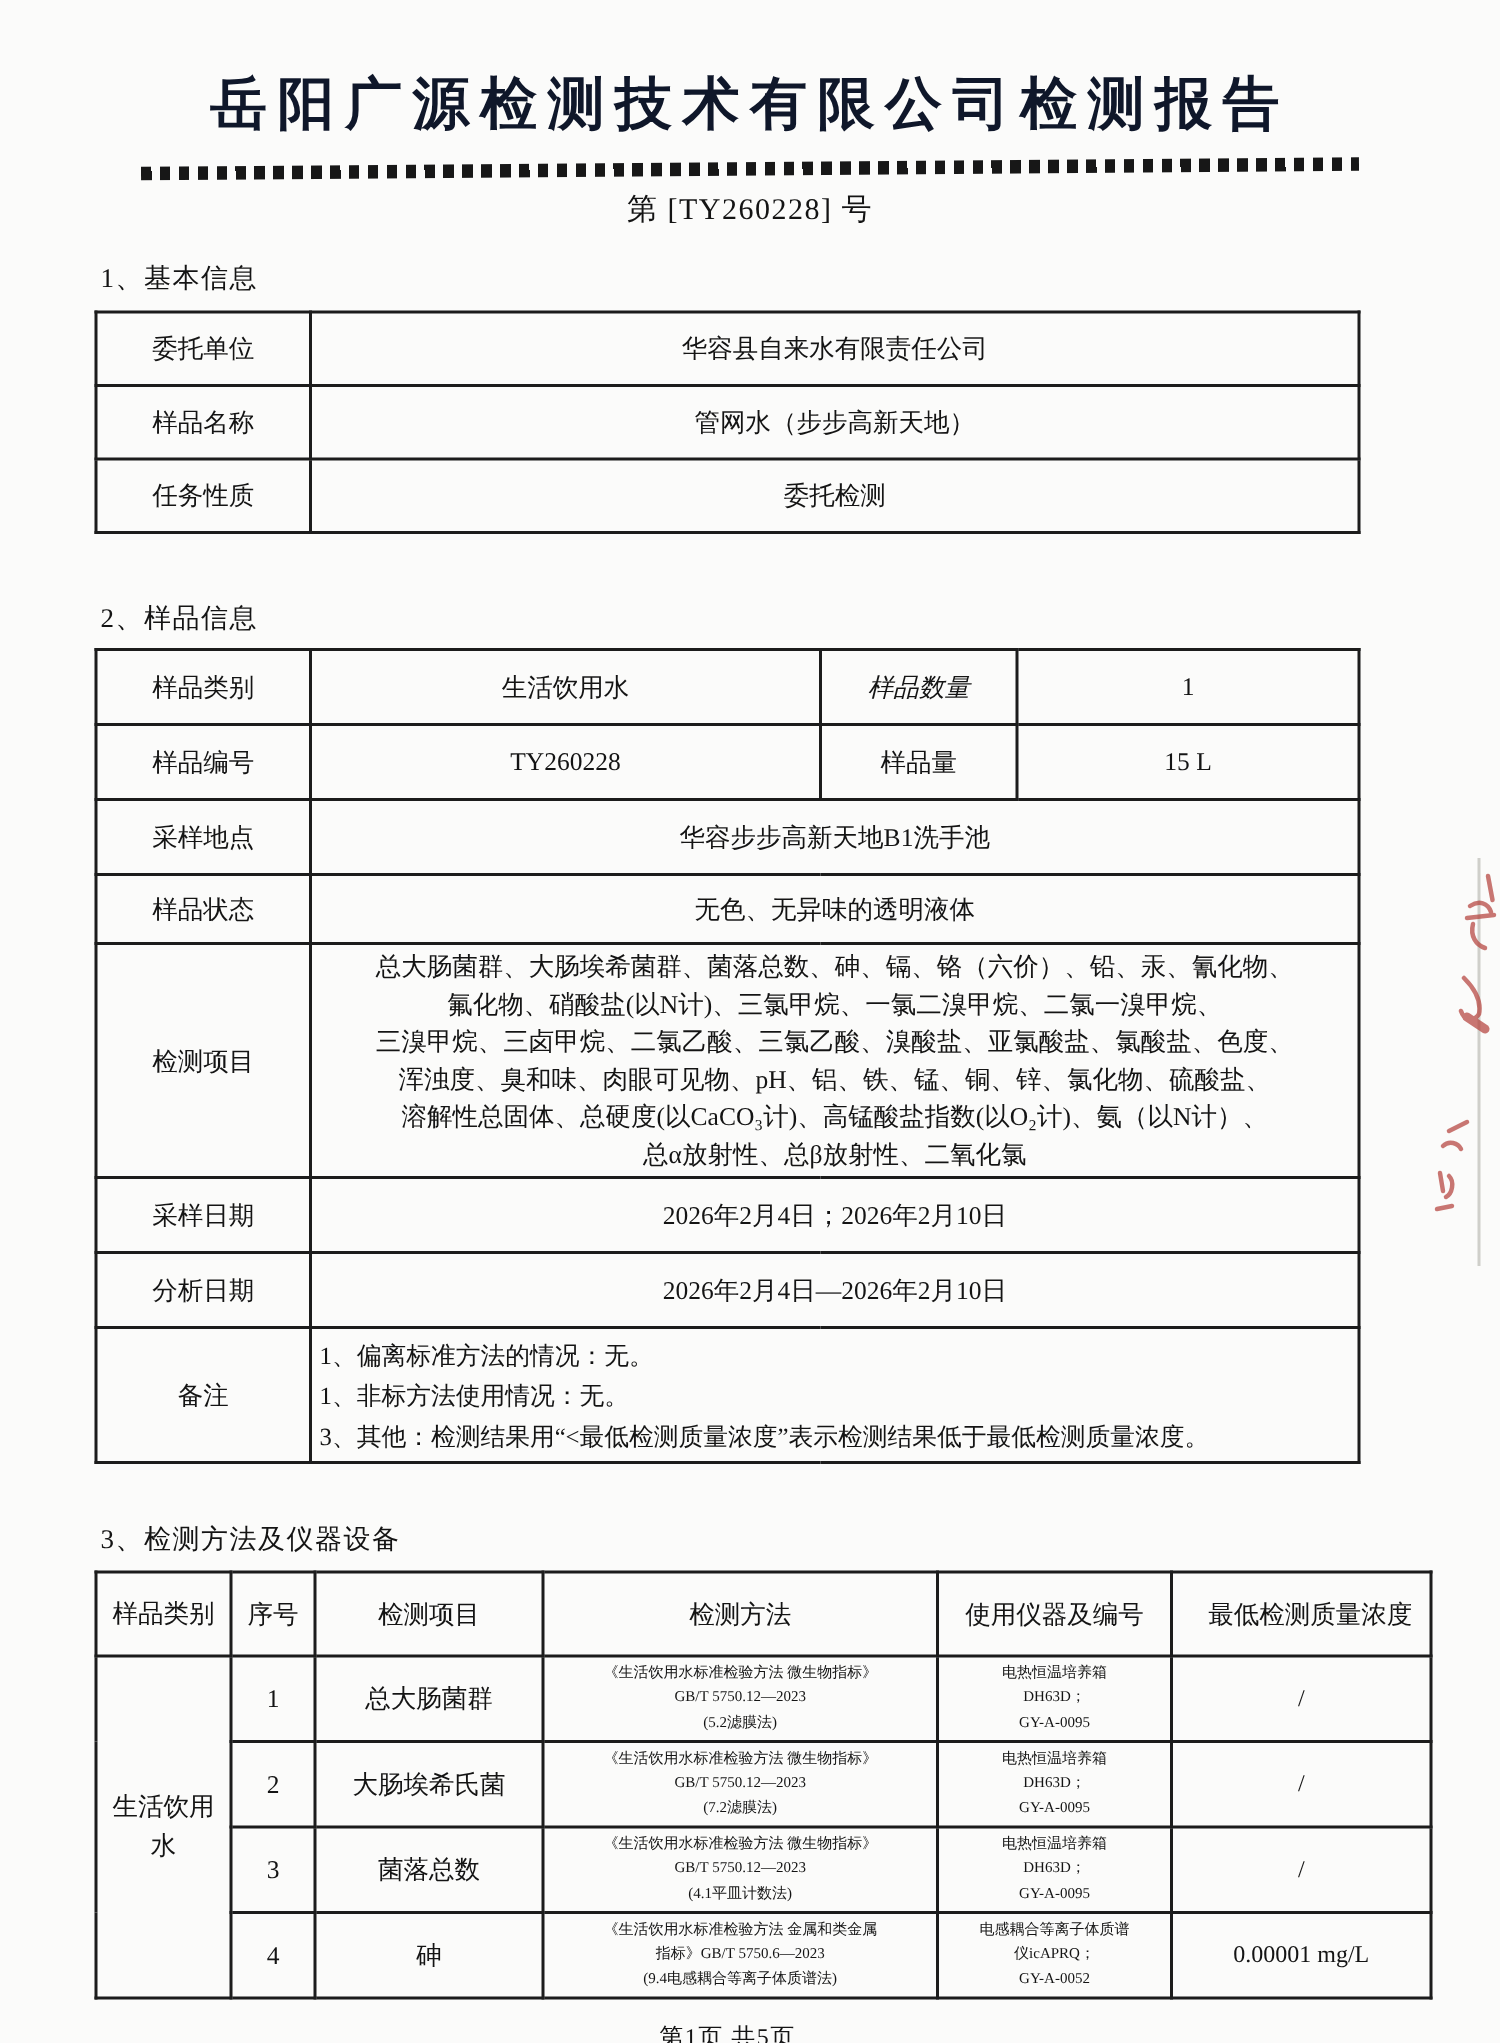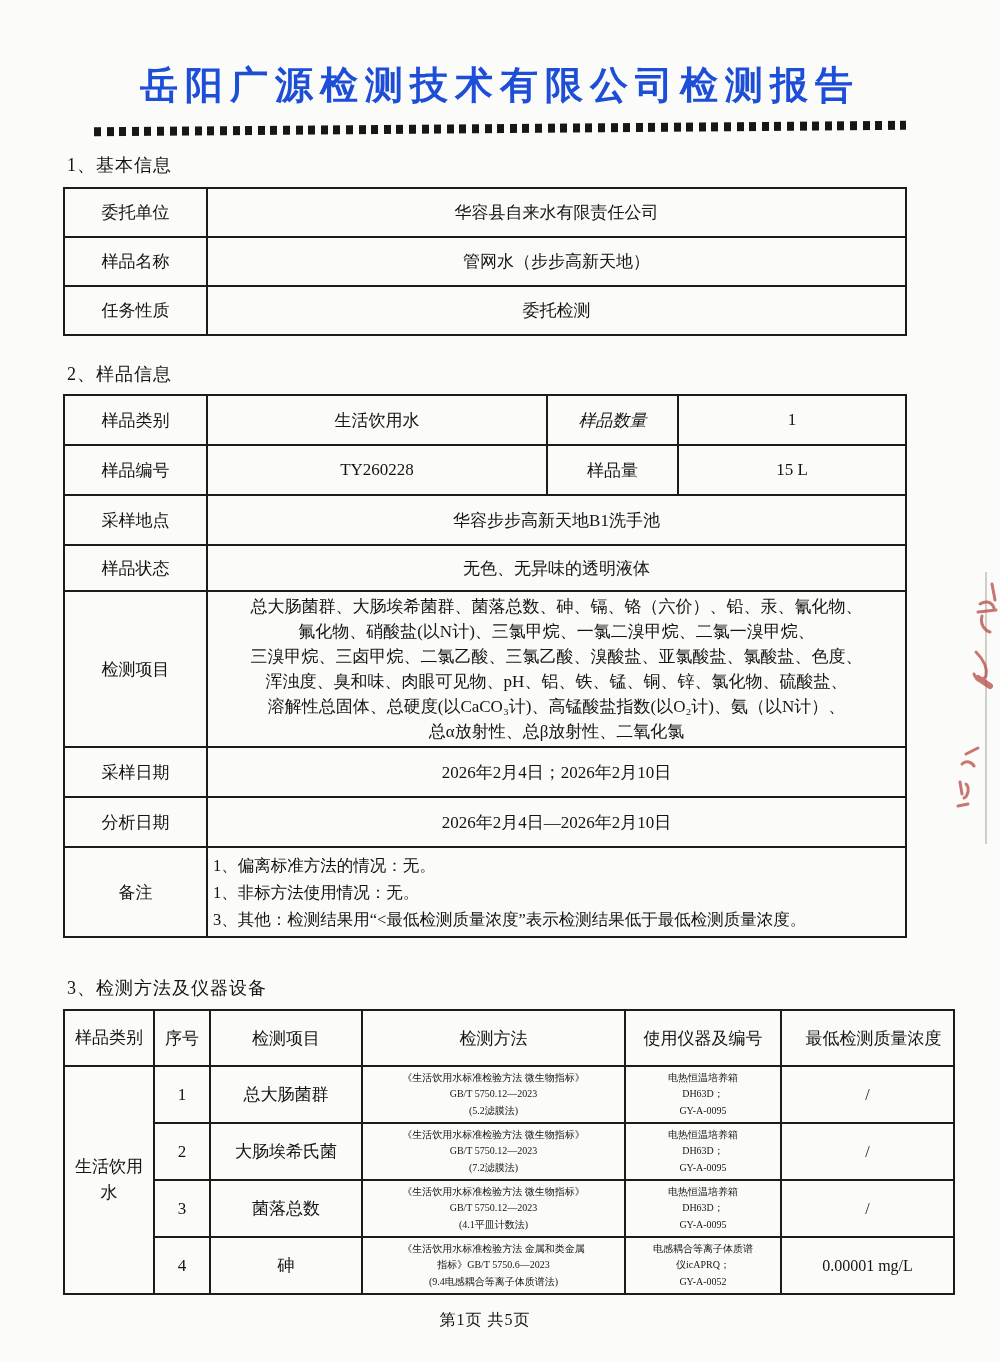--- a/index.html
+++ b/index.html
@@ -8,26 +8,26 @@
     background:#fbfbfa;
     font-family:"Liberation Serif","DejaVu Serif",serif;
     color:#141414;
     position:relative;
     overflow:hidden;
   }
   .page{position:absolute;inset:0;}
 
   
   .title{
-    margin:0;padding-top:60px;
+    margin:0;padding-top:44px;
     text-align:center;
     font-size:38px;font-weight:bold;
     letter-spacing:7px;
     font-family:"Liberation Sans","DejaVu Sans",sans-serif;
-    color:#1d4ed8;
+    color:#0f172a;
     white-space:nowrap;
   }
   .dotline{
     width:812px;height:9px;
     margin:13px auto 0;
     background-image:repeating-linear-gradient(90deg,#171717 0 7px,transparent 7px 12.6px);
     transform:rotate(-0.45deg);
   }
   .docno{
     text-align:center;
@@ -36,21 +36,21 @@
     letter-spacing:1px;
   }
 
   
   .sec{
     font-size:18px;
     margin:0 0 0 67px;
     letter-spacing:1px;
   }
   .sec1{margin-top:20px;}
-  .sec2{margin-top:26px;}
+  .sec2{margin-top:44px;}
   .sec3{margin-top:38px;}
 
   
   table{
     border-collapse:collapse;
     margin-left:63px;
     width:844px;
     table-layout:fixed;
     border-radius:20px;
   }
@@ -113,20 +113,21 @@
     background:#cfcfca;
   }
 </style>
 </head>
 <body>
 
 <div class="page">
 
   <h1 class="title">岳阳广源检测技术有限公司检测报告</h1>
   <div class="dotline"></div>
+  <div class="docno">第 [TY260228] 号</div>
 
   <div class="sec sec1">1、基本信息</div>
 
   <table class="t1">
     <tbody>
         <tr>
       <td class="lab">委托单位</td>
       <td>华容县自来水有限责任公司</td>
     </tr>
     <tr>

